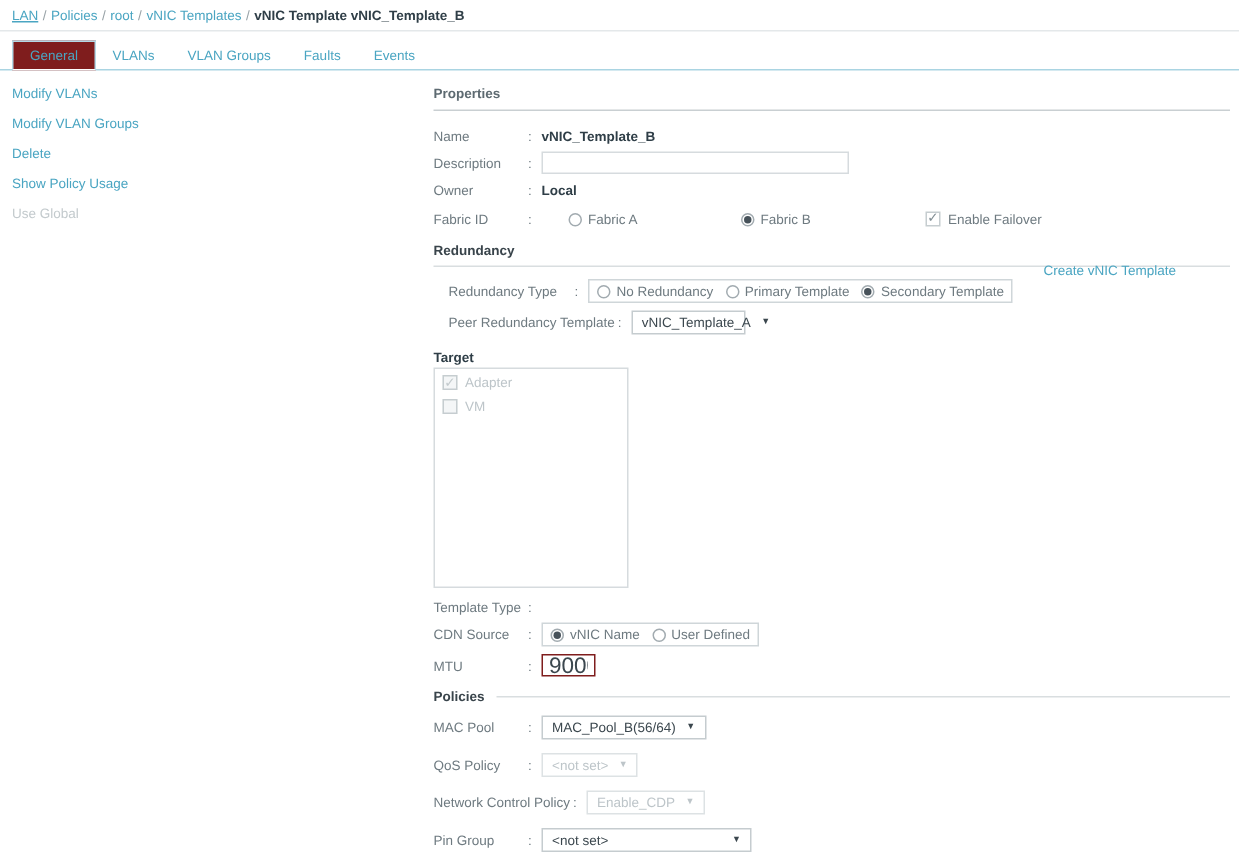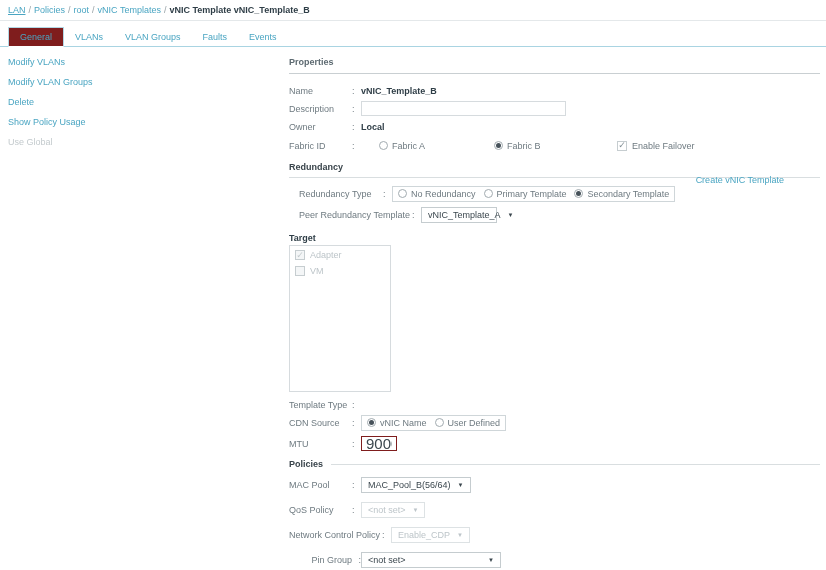--- a/index.html
+++ b/index.html
@@ -41,21 +41,21 @@
   .val-bold { color:#2f3e47; font-weight:bold; }
   .text-input {
     width:205px; height:15px; border:1px solid #d6dbde;
     font-family:"Liberation Sans", sans-serif; font-size:9px; color:#2f3e47; padding:0 3px;
   }
   .small-input {
     width:36px; height:15px; border:1px solid #7f1d1d;
     font-family:"Liberation Sans", sans-serif; font-size:15px; color:#3b474e; padding:0 4px;
   }
   
-  .opt { display:inline-flex; align-items:flex-start; cursor:pointer; }
+  .opt { display:inline-flex; align-items:flex-end; cursor:pointer; }
   .radio {
     width:9px; height:9px; border:1px solid #a2abb0; border-radius:50%;
     margin-right:4px; flex:none; display:inline-flex; align-items:center; justify-content:center;
     background:#fff;
   }
   .radio.sel::after { content:''; width:5px; height:5px; border-radius:50%; background:#47525a; }
   .cb {
     width:10px; height:10px; border:1px solid #c6cdd0; margin-right:5px; flex:none;
     display:inline-flex; align-items:center; justify-content:center; background:#fff;
     color:#828f95; font-size:9px; line-height:1;
@@ -73,21 +73,21 @@
   }
   .dd .caret { font-size:6px; margin-left:7px; color:#3b474e; }
   .dd.disabled { border-color:#dde2e4; color:#bdc5c9; cursor:default; }
   .dd.disabled .caret { color:#bdc5c9; }
   
   .subsec-title { color:#39444b; font-weight:bold; padding-bottom:5px; border-bottom:1px solid #d9dee0; margin:10px 0 8px 0; }
   .indent { padding-left:10px; }
   .inline-title { display:flex; align-items:center; color:#39444b; font-weight:bold; margin:8px 0 8px 0; }
   .inline-title::after { content:''; flex:1; height:1px; background:#d9dee0; margin-left:8px; }
   .target-label { color:#2f3e47; font-weight:bold; margin-top:10px; margin-bottom:2px; }
-  .target-box { width:102px; height:147px; border:1px solid #d6dbde; padding:4px 5px; }
+  .target-box { width:130px; height:147px; border:1px solid #d6dbde; padding:4px 5px; }
   .target-item { display:flex; align-items:center; margin-bottom:6px; color:#bdc5c9; }
   .link { color:#4aa5c2; cursor:pointer; }
   .create-link { position:absolute; top:118px; right:42px; }
   .gray-opt { color:#6e7a80; }
   
   #policy-rows .row:nth-child(4) .dd { width:140px; justify-content:space-between; }
   
   .peer-dd { width:76px; justify-content:space-between; }
 </style>
 </head>
@@ -245,21 +245,21 @@
           </span>
         </div>
         <div class="row" style="margin-bottom: 9px;">
           <span class="lbl long">Network Control Policy</span>
           <span class="colon">:</span>
           <span class="dd disabled">
             <span>Enable_CDP</span>
             <span class="caret">▼</span>
           </span>
         </div>
-        <div class="row" style="margin-bottom: 20px; text-align: right;">
+        <div class="row" style="margin-bottom: 20px;">
           <span class="lbl">Pin Group</span>
           <span class="colon">:</span>
           <span class="dd">
             <span>&lt;not set&gt;</span>
             <span class="caret">▼</span>
           </span>
         </div>
       </div>
 
   </div>

